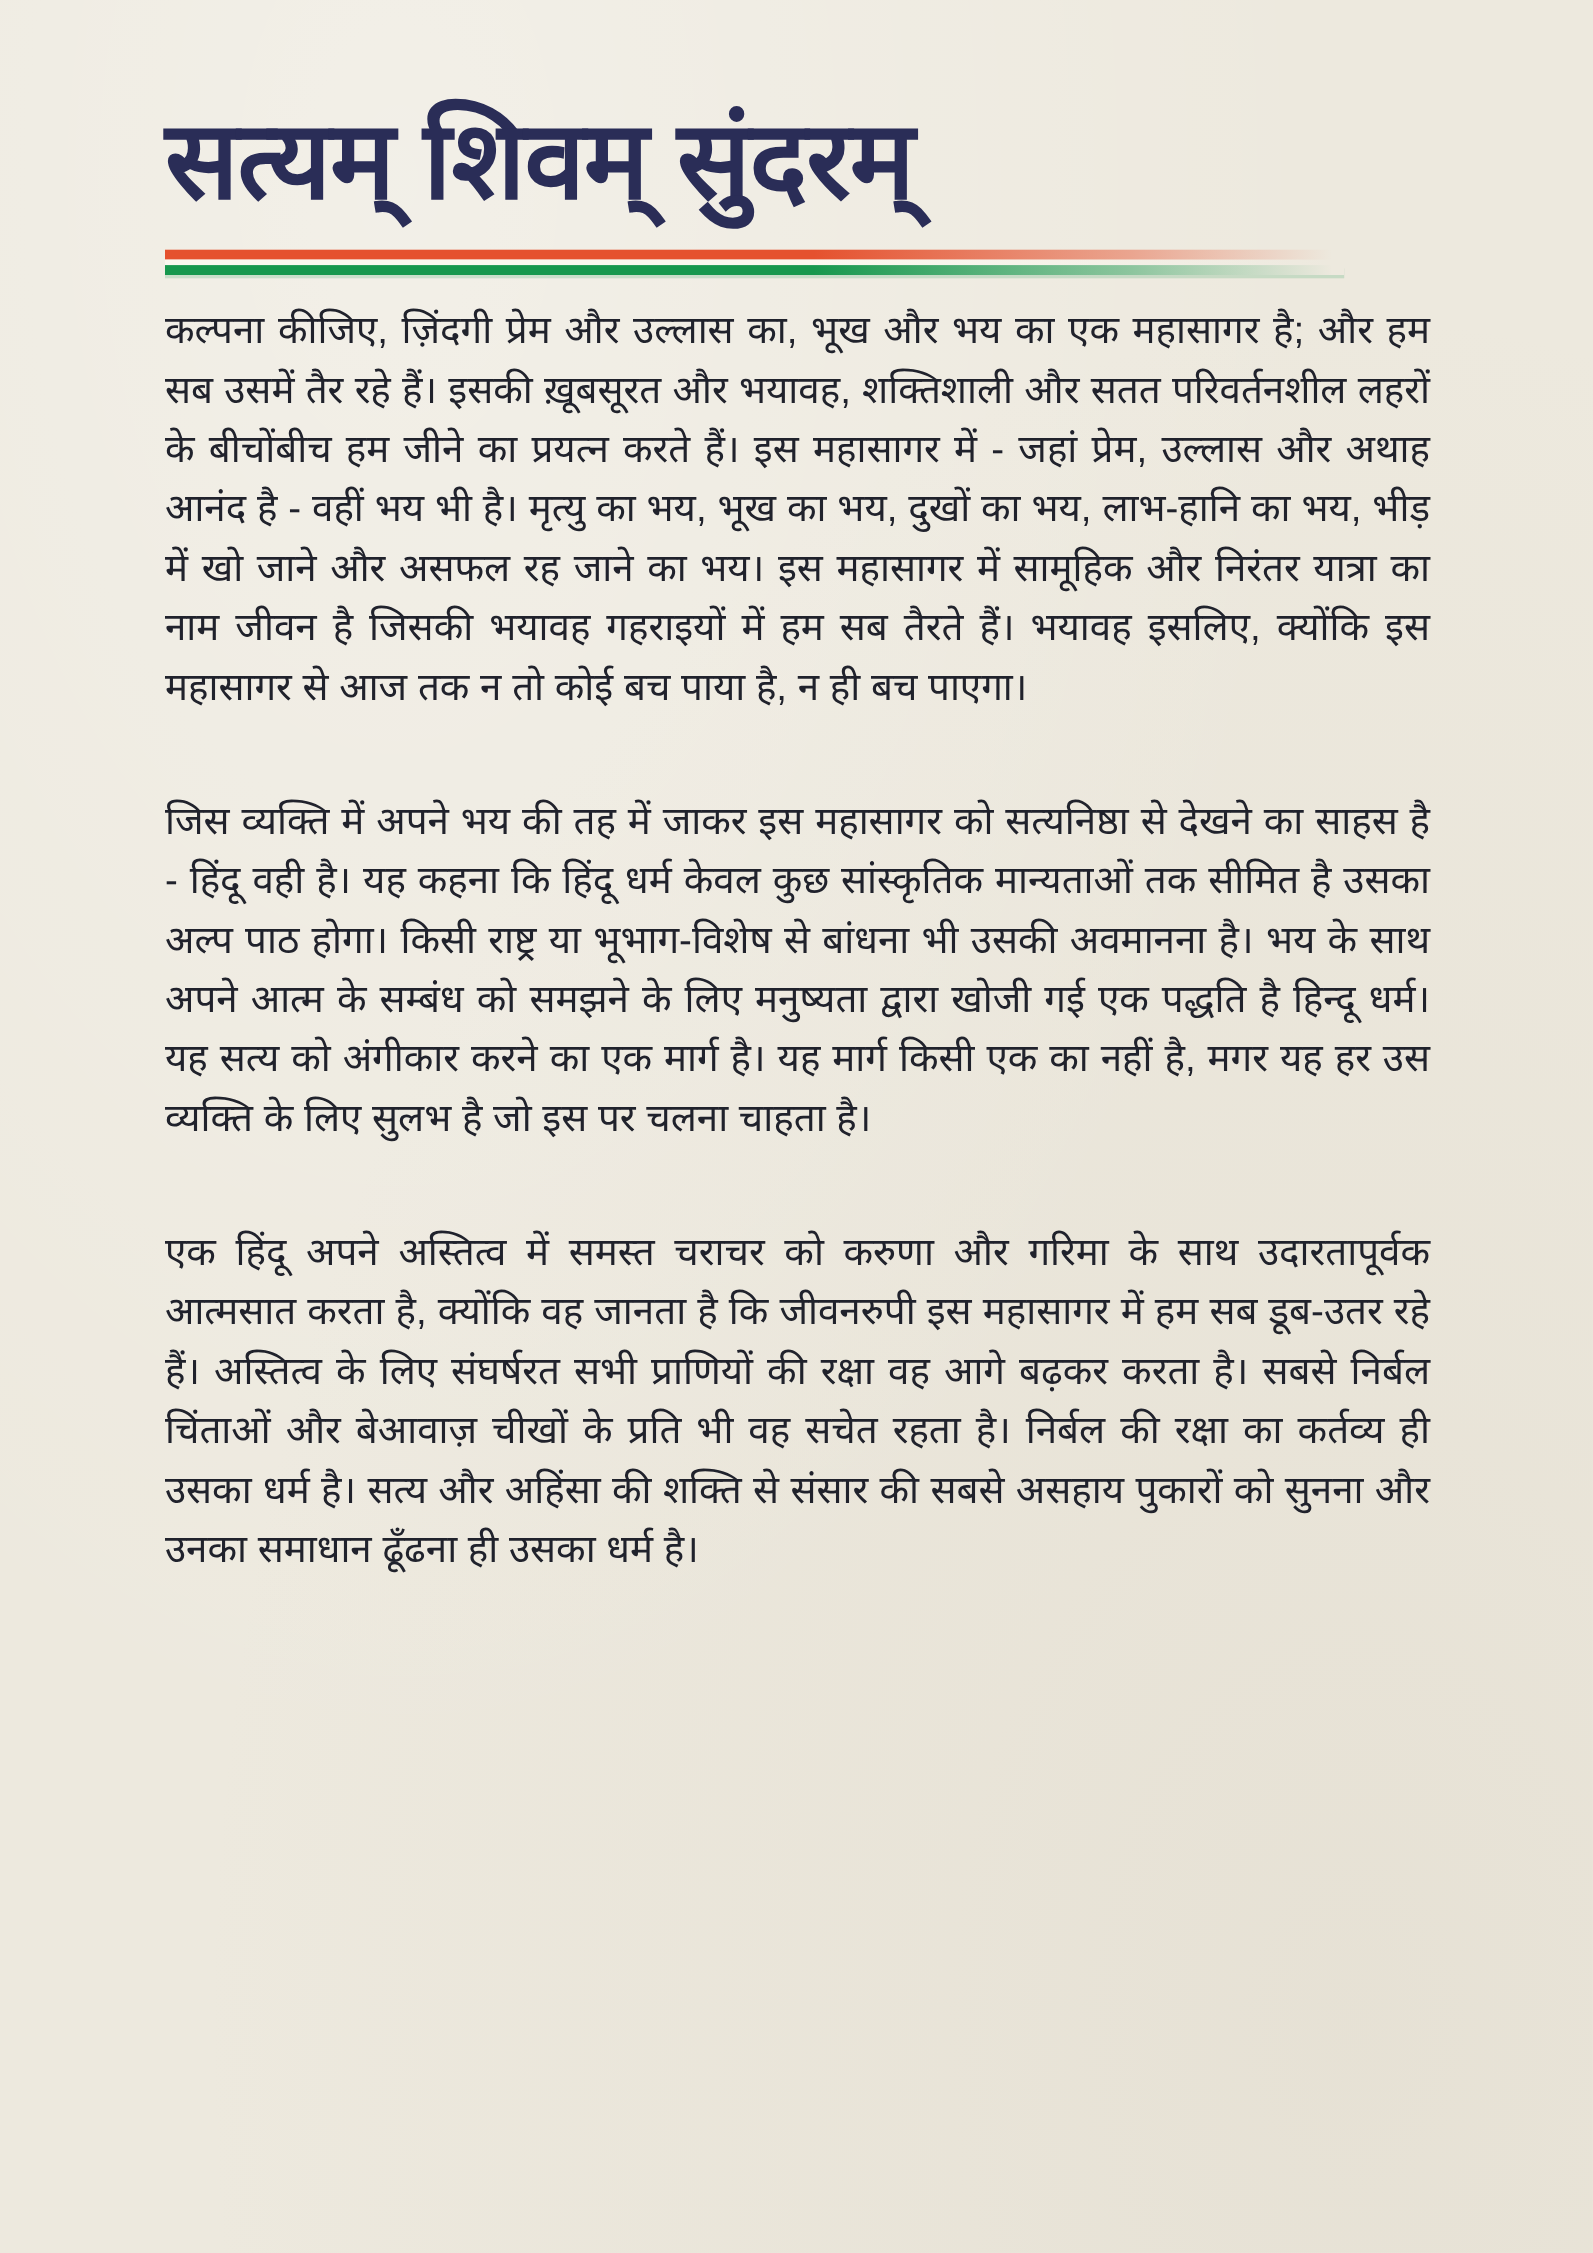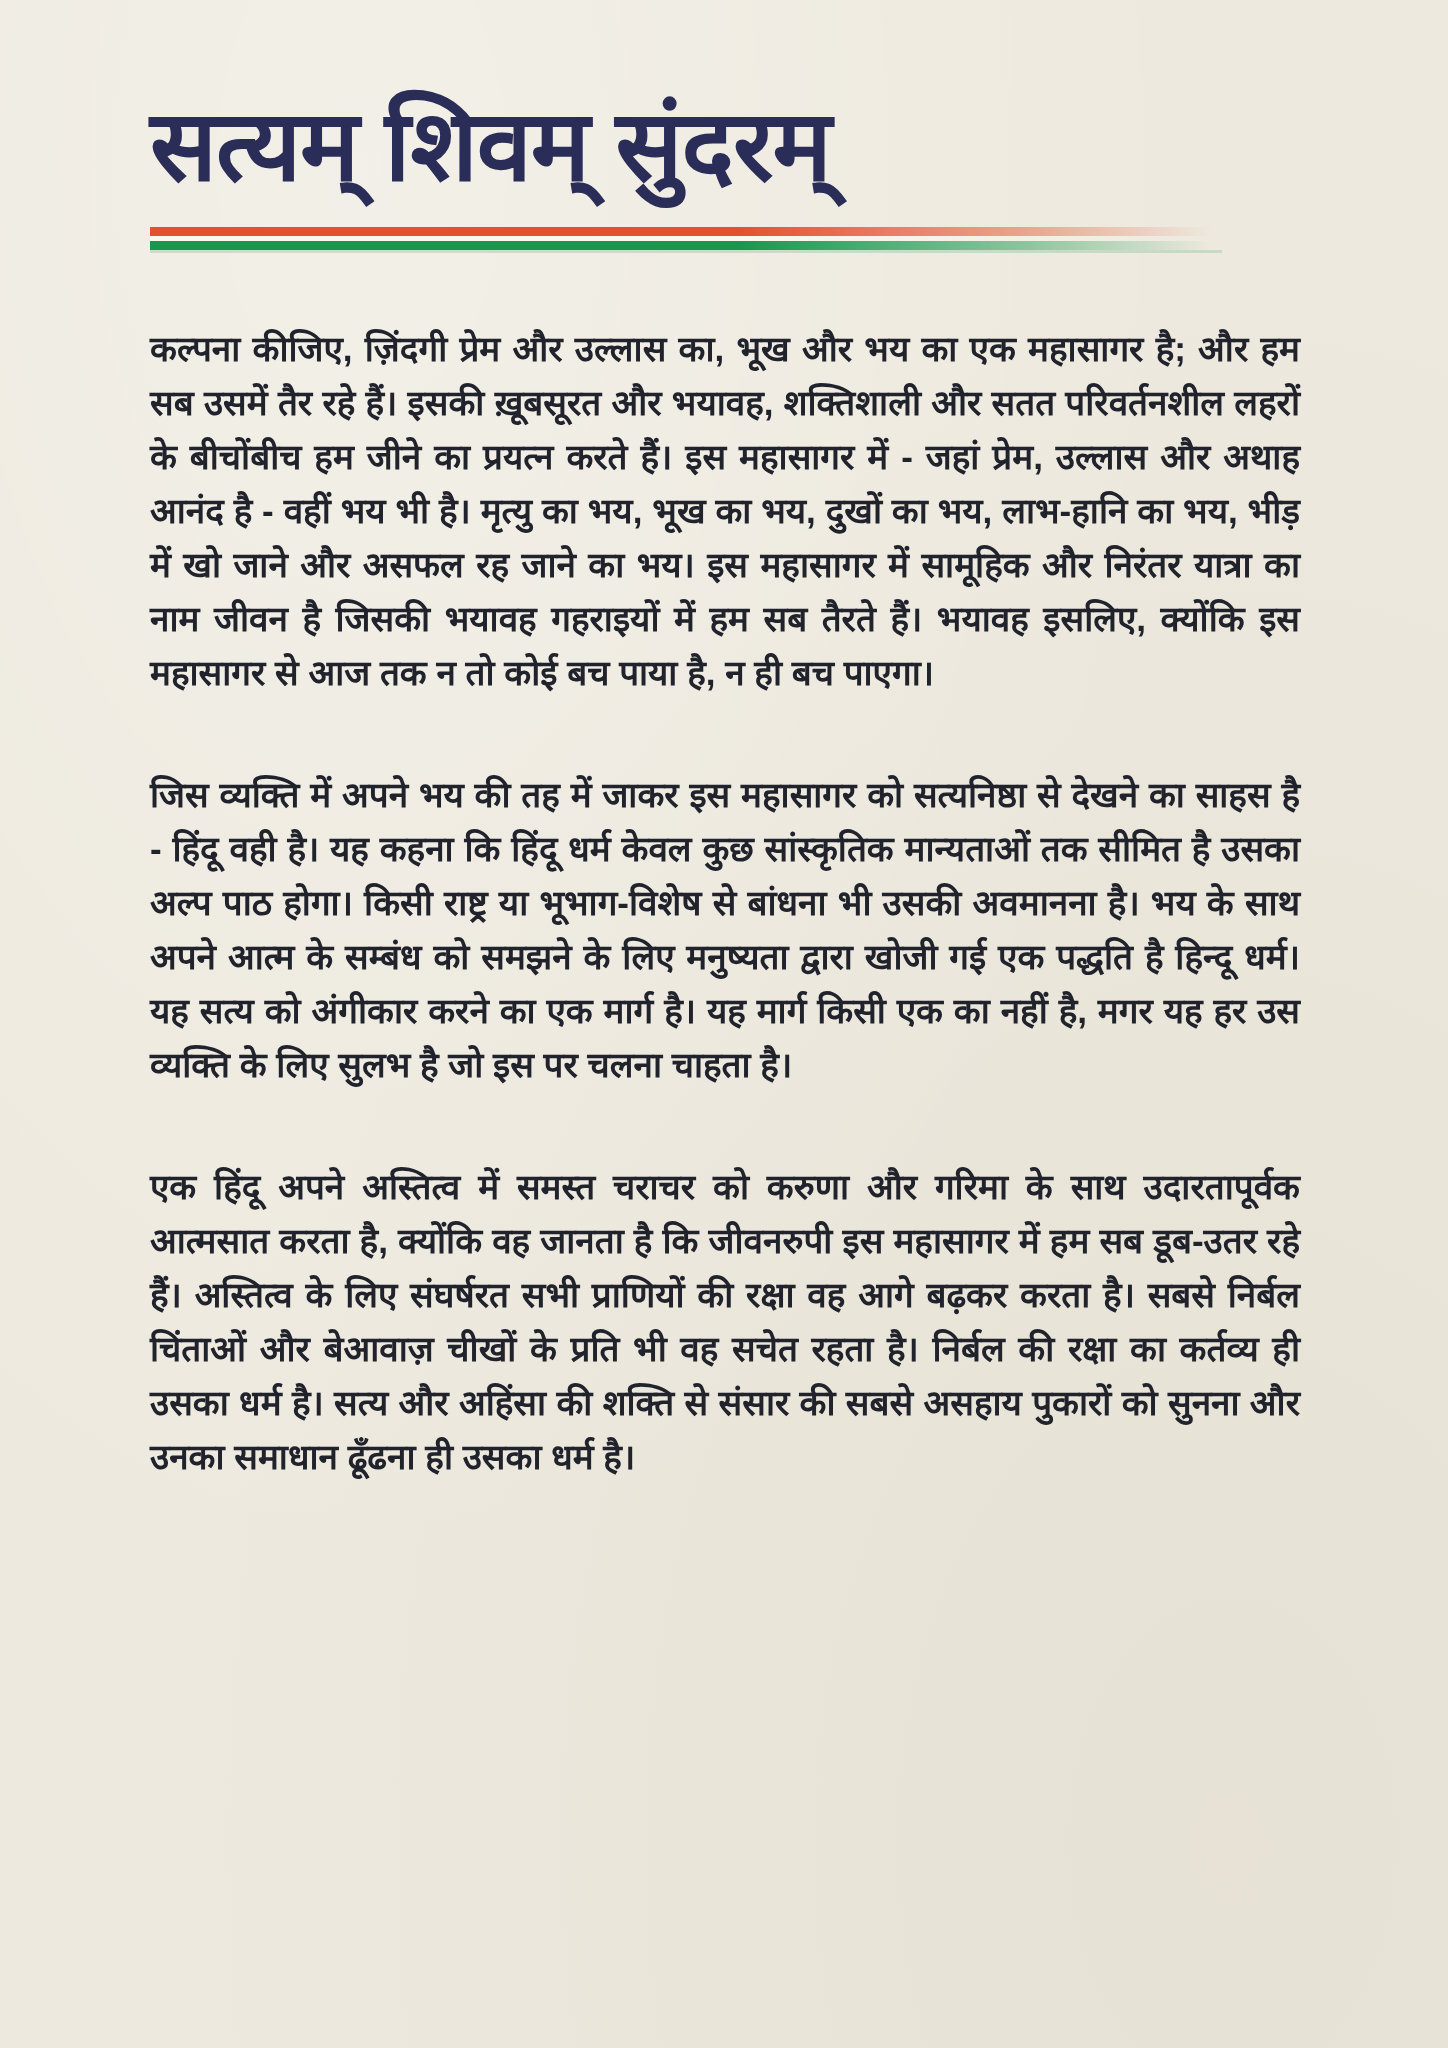--- a/index.html
+++ b/index.html
@@ -55,27 +55,26 @@
   .stripe-green {
     height: 9px;
     background: linear-gradient(to right,
       var(--stripe-green, #17984E) 0%,
       var(--stripe-green, #17984E) 55%,
       rgba(23,152,78,0.45) 82%,
       rgba(23,152,78,0) 99%);
     box-shadow: 0 3px 0 rgba(23,152,78,0.18);
   }
   .body-text {
-    margin-top: 72px;
+    margin-top: 24px;
     width: 1150px;
     font-size: 35px;
     line-height: 54px;
     text-align: justify;
     text-justify: inter-word;
-    font-weight: bold;
   }
   .para {
     margin: 0 0 68px 0;
   }
 </style>
 </head>
 <body>
 
 <div class="page">
 

